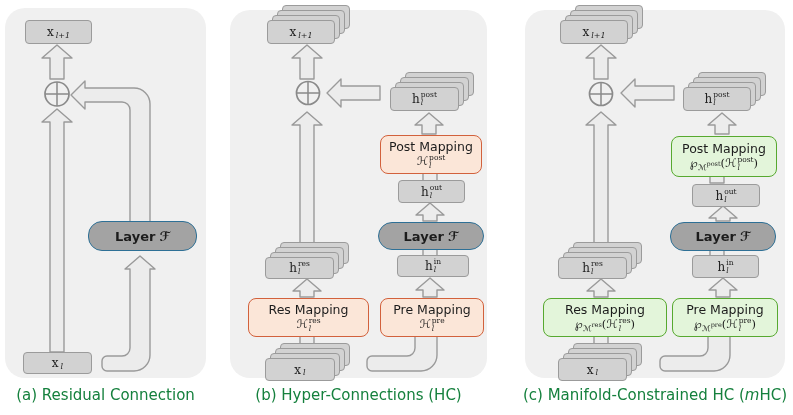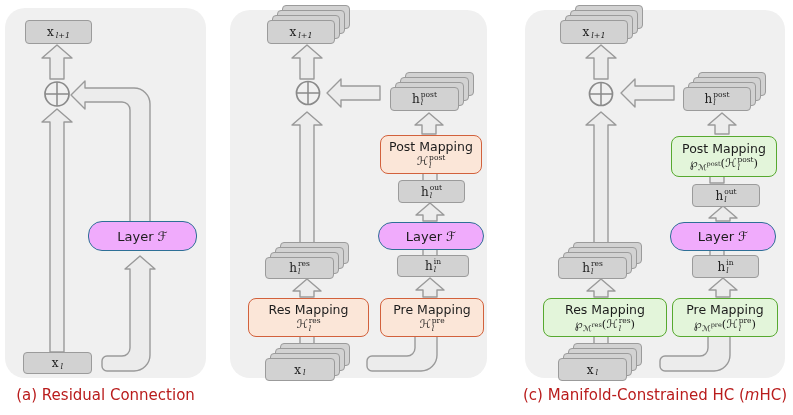--- a/index.html
+++ b/index.html
@@ -13,32 +13,32 @@
   .card{position:absolute;background:#d2d2d2;border:1.2px solid #9b9b9b;border-radius:4px;
         display:flex;align-items:center;justify-content:center;}
   .mtxt{font-family:"DejaVu Serif","DejaVu Sans",serif;color:#222;}
   .cardlab{font-size:12px;display:flex;align-items:center;}
   .xsub{font-size:8px;font-style:italic;font-family:"DejaVu Serif","DejaVu Sans",serif;
         vertical-align:sub;margin-left:2px;transform:translateY(3px);}
   .ss{display:inline-flex;flex-direction:column;justify-content:center;font-size:7.5px;
       line-height:1.05;margin-left:1px;font-family:"DejaVu Serif","DejaVu Sans",serif;text-align:left;}
   .ss .sp{display:block;}
   .ss .sb{display:block;font-style:italic;}
-  .layerbox{position:absolute;background:#f0abfc;border:1.5px solid #2e7096;border-radius:14px;
-        display:flex;align-items:center;justify-content:center;font-size:13px;}
+  .layerbox{position:absolute;background:#a3a3a3;border:1.5px solid #2e7096;border-radius:14px;
+        display:flex;align-items:center;justify-content:center;font-size:13px;font-weight:bold;}
   .scriptf{font-family:"DejaVu Serif","DejaVu Sans",serif;font-style:italic;margin-left:4px;}
   .mapbox{position:absolute;border-radius:8px;display:flex;flex-direction:column;
         align-items:center;justify-content:center;line-height:1.2;}
   .mapbox.orange{background:#fbe6d8;border:1.5px solid #d2613c;}
   .mapbox.green{background:#e3f5da;border:1.5px solid #57a92f;}
   .mapbox .t{font-size:12.5px;text-align:right;}
   .mapbox .m{font-size:11.5px;font-family:"DejaVu Serif","DejaVu Sans",serif;display:flex;align-items:center;}
   .msub{font-size:8px;transform:translateY(3px);}
   .msub sup{font-size:6.5px;}
-  .caption{position:absolute;text-align:center;font-size:15px;color:#b91c1c;}
+  .caption{position:absolute;text-align:center;font-size:15px;color:#15803d;}
   .caption .it{font-style:italic;}
   sup,sub{line-height:1;}
 </style>
 </head>
 <body>
 
 <div id="fig">
 
   <div class="panel" style="left:5px;top:8px;width:201px;height:370px"></div>
   <div class="panel" style="left:230px;top:10px;width:257px;height:368px"></div>
@@ -207,20 +207,21 @@
     <div class="card" style="left:280px;top:343px;width:68px;height:21px"></div>
     <div class="card" style="left:275px;top:348px;width:68px;height:21px"></div>
     <div class="card" style="left:270px;top:353px;width:68px;height:21px"></div>
     <div class="card" style="left:265px;top:358px;width:68px;height:21px">
       <span class="cardlab">
           <span class="mtxt">x</span>
           <span class="xsub">l</span>
         </span>
     </div>
   </div>
+  <div class="caption" style="left:230px;top:386px;width:257px">(b) Hyper-Connections (HC)</div>
 
   <div>
     <div class="card" style="left:575px;top:5px;width:66px;height:22px"></div>
     <div class="card" style="left:570px;top:10px;width:66px;height:22px"></div>
     <div class="card" style="left:565px;top:15px;width:66px;height:22px"></div>
     <div class="card" style="left:560px;top:20px;width:66px;height:22px">
       <span class="cardlab">
           <span class="mtxt">x</span>
           <span class="xsub">l+1</span>
         </span>

